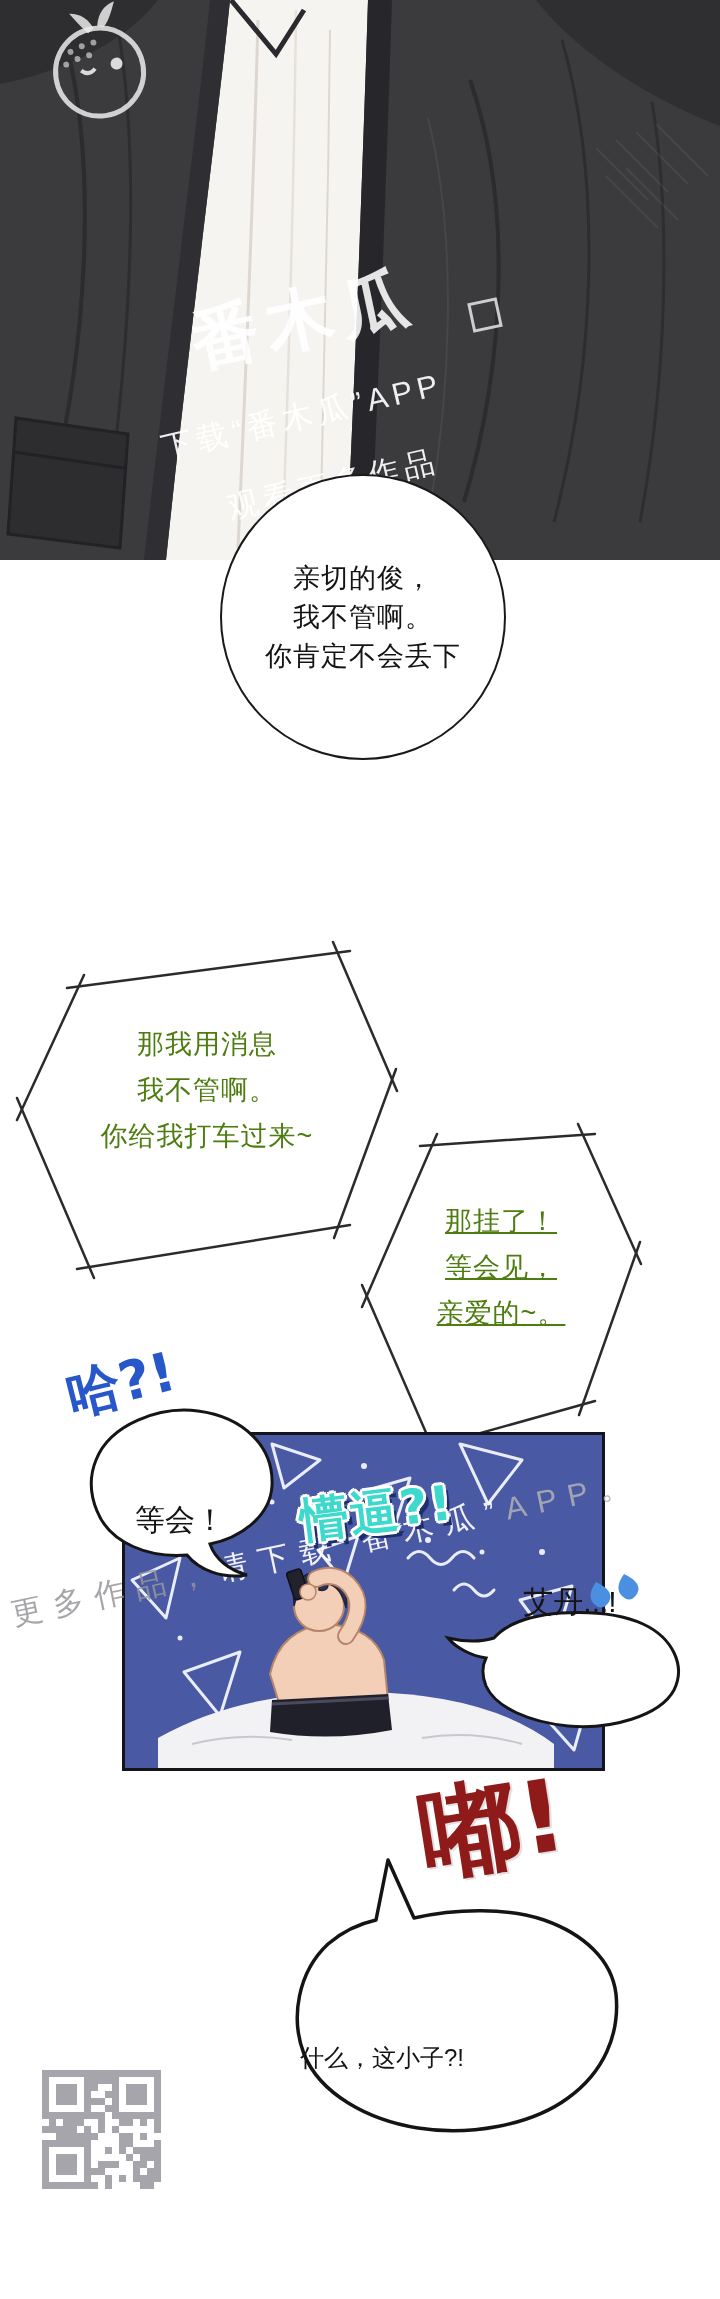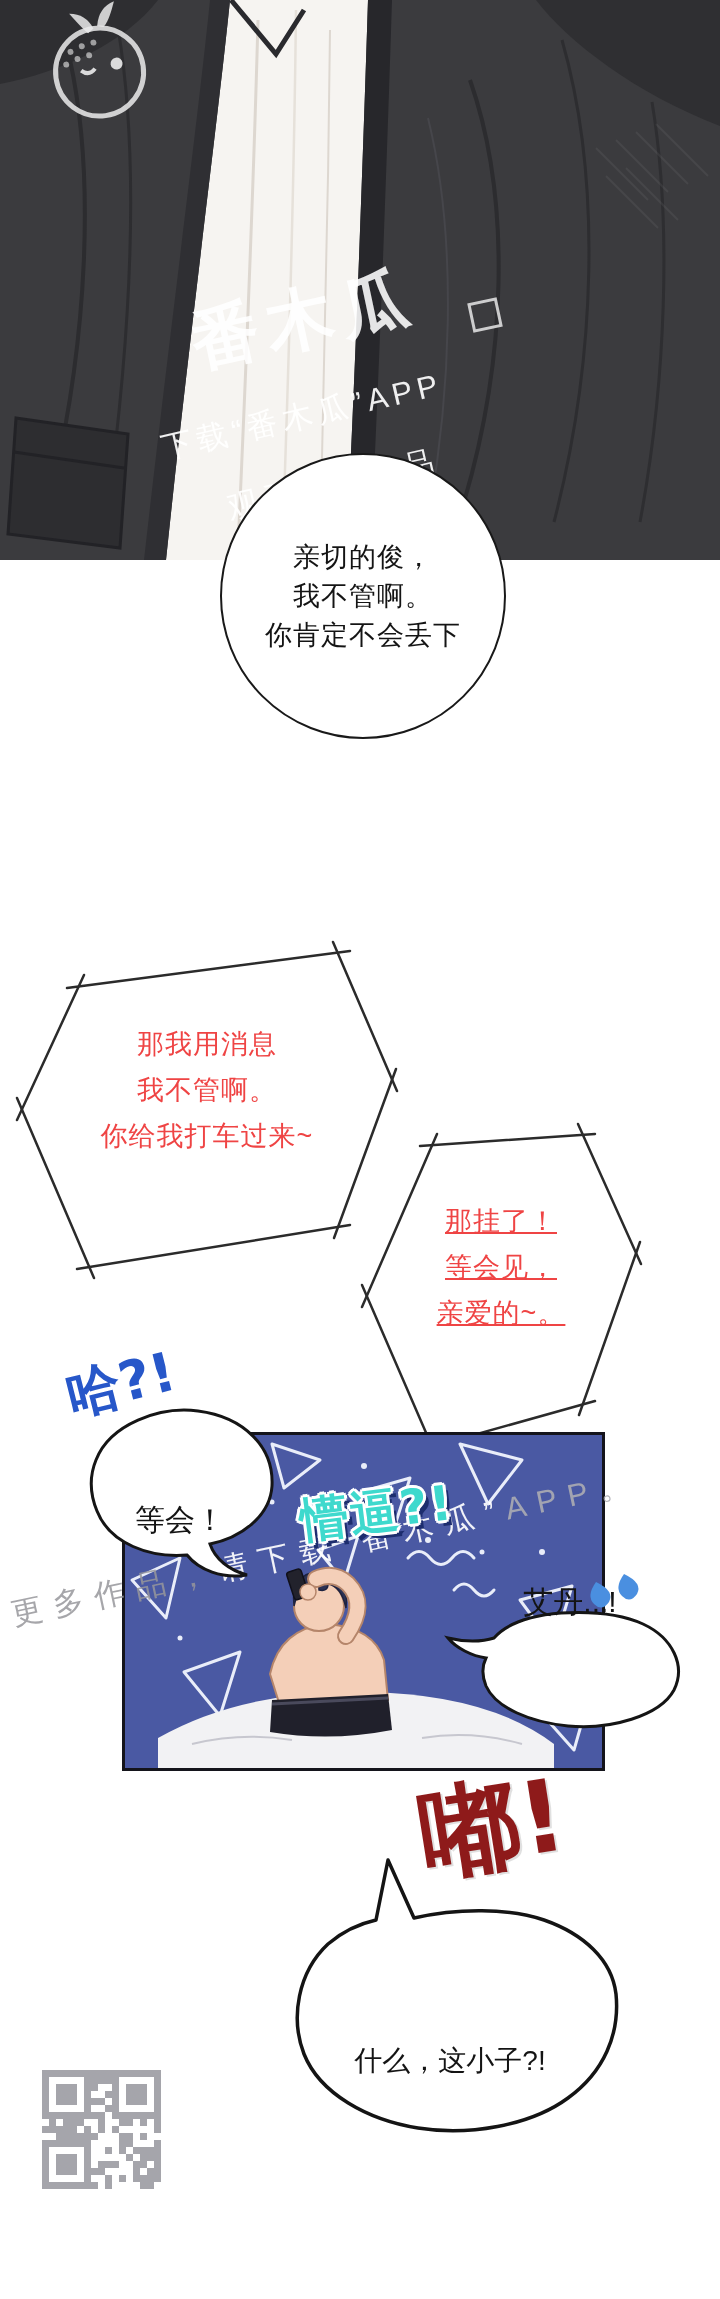--- a/index.html
+++ b/index.html
@@ -14,27 +14,27 @@
            color:rgba(255,255,255,.88);letter-spacing:8px;transform:rotate(-12deg);
            transform-origin:0 50%;white-space:nowrap;font-family:"DejaVu Sans",sans-serif;}
   .wm-seal{position:absolute;left:470px;top:300px;width:24px;height:24px;
            border:3px solid rgba(255,255,255,.75);transform:rotate(-12deg);}
   .wm-line{position:absolute;color:rgba(255,255,255,.92);font-size:31px;letter-spacing:5px;
            transform:rotate(-13deg);transform-origin:0 50%;white-space:nowrap;}
   .wm-l1{left:162px;top:428px;}
   .wm-l2{left:228px;top:488px;}
 
   
-  .bubble-circle{position:absolute;left:220px;top:453px;width:282px;height:282px;background:#fff;
+  .bubble-circle{position:absolute;left:220px;top:474px;width:282px;height:282px;background:#fff;
                  border:2px solid #191919;border-radius:50%;display:flex;align-items:center;justify-content:center;}
   .bc-text{font-size:27px;line-height:39px;color:#141414;text-align:center;letter-spacing:1px;}
 
   
   .hex-svg{position:absolute;left:0;top:930px;}
-  .hex-text{position:absolute;font-size:27px;line-height:46px;color:#ef4444;text-align:center;letter-spacing:1px;}
+  .hex-text{position:absolute;font-size:27px;line-height:46px;color:#4d7c0f;text-align:center;letter-spacing:1px;}
   .hex1{left:57px;top:1021px;width:300px;}
   .hex2{left:376px;top:1198px;width:250px;text-decoration:underline;}
 
   
   .panel-blue{position:absolute;left:122px;top:1432px;width:483px;height:339px;}
 
   
   .wm-panel{position:absolute;left:12px;top:1594px;width:720px;transform:rotate(-12deg);
             transform-origin:0 50%;font-size:31px;letter-spacing:11px;white-space:nowrap;}
   .wm-gray{color:rgba(150,150,155,.85);}
@@ -54,22 +54,22 @@
           text-shadow:2px 2px 0 rgba(0,0,0,.12);}
 
   
   .bubble-wait-svg{position:absolute;left:62px;top:1398px;}
   .bubble-wait-text{position:absolute;left:95px;top:1500px;width:170px;text-align:center;
                     font-size:30px;color:#141414;}
   .bubble-aidan-svg{position:absolute;left:428px;top:1570px;}
   .bubble-aidan-text{position:absolute;left:455px;top:1582px;width:230px;text-align:center;
                      font-size:30px;color:#141414;}
   .bubble-bottom-svg{position:absolute;left:262px;top:1842px;}
-  .bubble-bottom-text{position:absolute;left:300px;top:2042px;width:300px;text-align:center;
-                      font-size:28px;color:#141414;}
+  .bubble-bottom-text{position:absolute;left:300px;top:2042px;width:300px;text-align:left;
+                      font-size:24px;color:#141414;}
 
   .qr{position:absolute;left:42px;top:2070px;}
 </style>
 </head>
 <body>
 
 <div class="page">
 
   <section class="panel-top">
     <svg width="720" height="560" viewBox="0 0 720 560">

